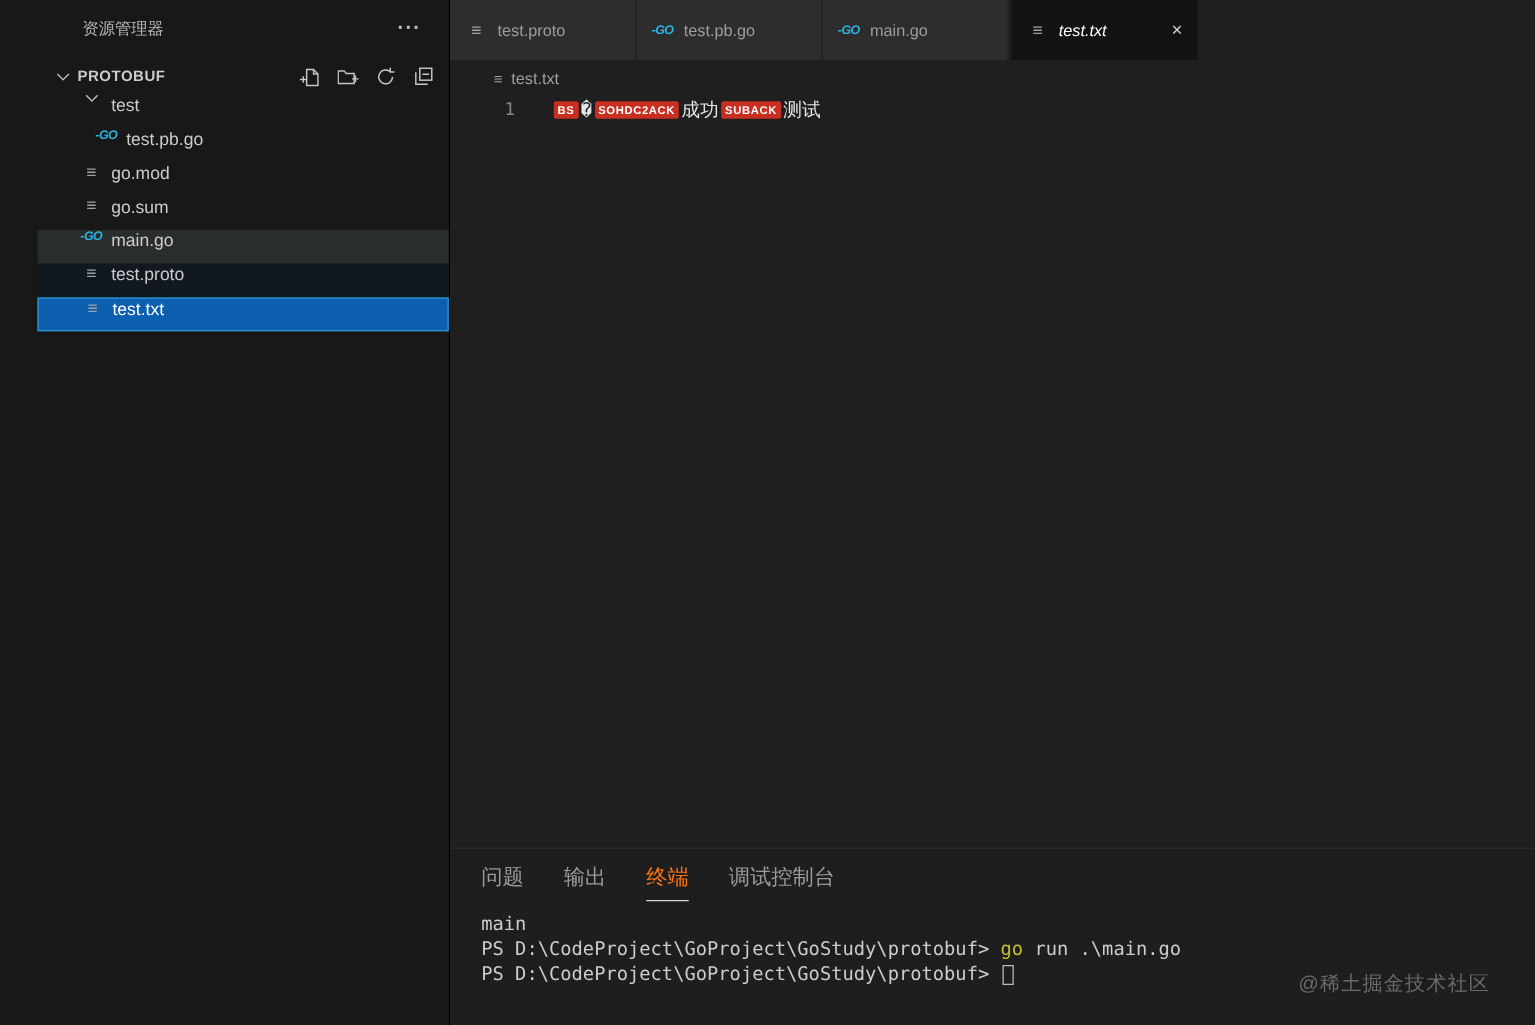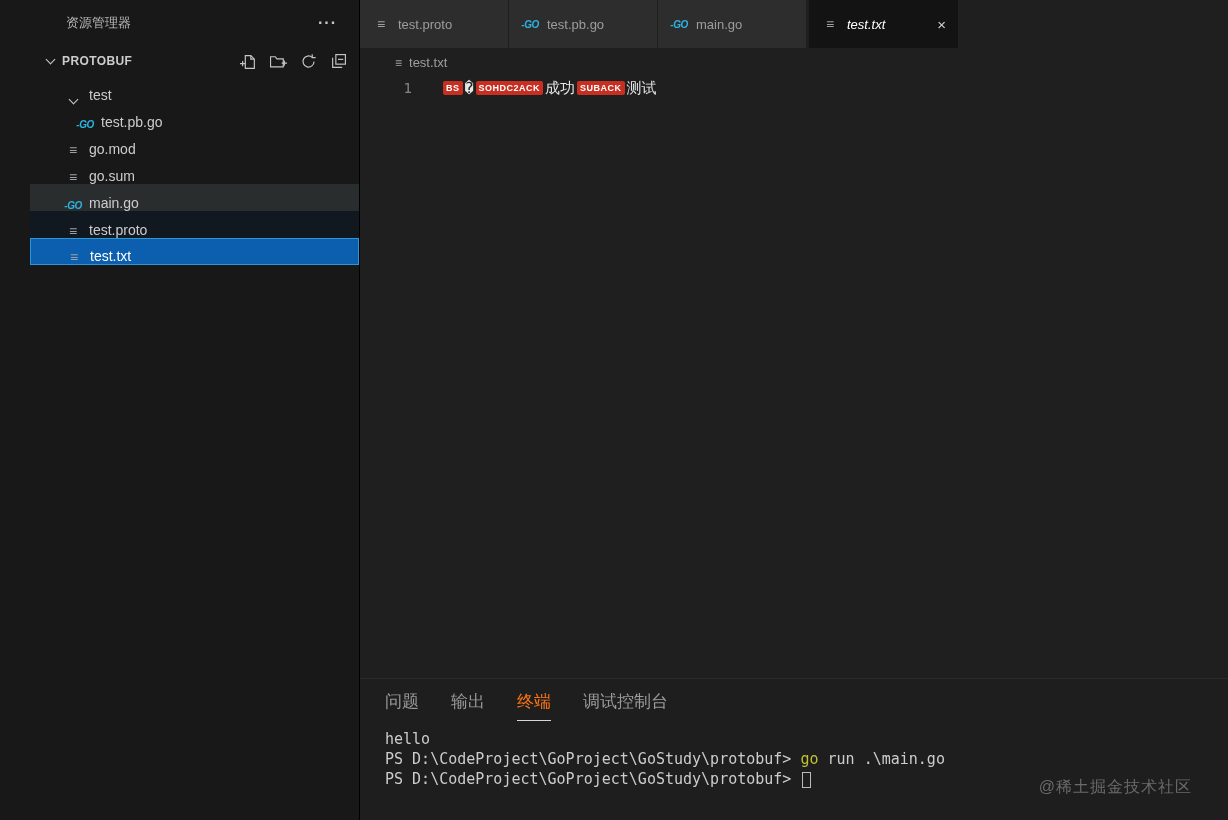--- a/index.html
+++ b/index.html
@@ -10,21 +10,21 @@
   
   .sidebar { width:360px; min-width:360px; background:#181818; border-right:1px solid #000; display:flex; flex-direction:column;padding-left:30px; }
   .sidebar-header { height:46px; display:flex; align-items:center; justify-content:space-between; padding:0 22px 0 36px; font-size:13px; color:#b8b8b8; }
   .more-dots { font-size:16px; font-weight:bold; color:#c5c5c5; letter-spacing:1px; cursor:pointer; }
   .section-header { height:30px; display:flex; align-items:center; padding-left:17px; font-size:12px; font-weight:bold; color:#cccccc; letter-spacing:0.4px; }
   .section-header .label { margin-left:8px; }
   .section-actions { margin-left:auto; display:flex; align-items:center; gap:13px; padding-right:12px; }
   .section-actions svg { width:17px; height:17px; display:block; cursor:pointer; }
   .chev { width:7px; height:7px; border-left:1.5px solid #cccccc; border-bottom:1.5px solid #cccccc; transform:rotate(-45deg); margin-top:-3px; }
   .tree { display:flex; flex-direction:column; }
-  .tree-item { height:27px; display:flex; align-items:flex-end; gap:7px; padding-left:34px; font-size:14px; color:#cccccc; cursor:pointer; }
+  .tree-item { height:27px; display:flex; align-items:flex-start; gap:7px; padding-left:34px; font-size:14px; color:#cccccc; cursor:pointer; }
   .tree-item.child { padding-left:46px; }
   .tree-item.hover { background:#2a2d2e; }
   .tree-item.subtle { background:#121820; }
   .tree-item.selected { background:#0c5fae; border:1px solid #2d96d6; color:#ffffff; }
   .icon { width:18px; display:inline-flex; justify-content:center; align-items:center; flex:none; }
   .go-glyph { color:#2cb2e0; font-size:10px; font-weight:bold; font-style:italic; letter-spacing:-0.5px; }
   .file-glyph { color:#9aa0a6; font-size:14px; line-height:1; }
 
   
   .main { flex:1; display:flex; flex-direction:column; position:relative; min-width:0; }
@@ -175,21 +175,21 @@
     </div>
 
     <div class="panel">
       <div class="panel-tabs">
         <span class="panel-tab">问题</span>
         <span class="panel-tab">输出</span>
         <span class="panel-tab active">终端</span>
         <span class="panel-tab">调试控制台</span>
       </div>
       <div class="terminal">
-        <div class="t-line"><span>hello</span></div>
+        <div class="t-line"><span>main</span></div>
         <div class="t-line"><span>PS D:\CodeProject\GoProject\GoStudy\protobuf&gt; </span><span class="cmd">go</span><span> run .\main.go</span></div>
         <div class="t-line"><span>PS D:\CodeProject\GoProject\GoStudy\protobuf&gt; </span><span class="cursor"></span></div>
       </div>
     </div>
 
     <div class="watermark">@稀土掘金技术社区</div>
   </main>
 </div>
 
 </body></html>

